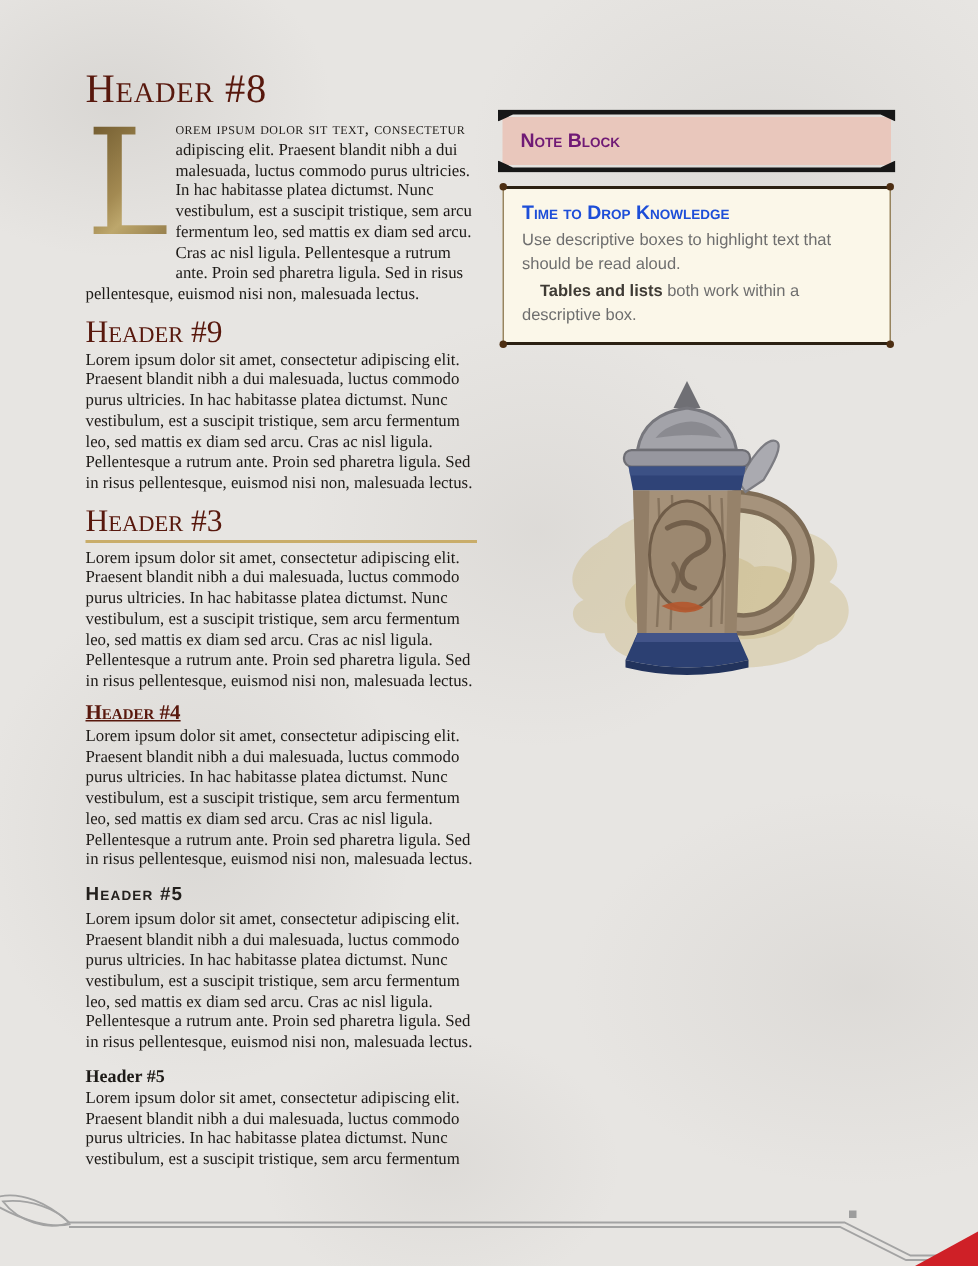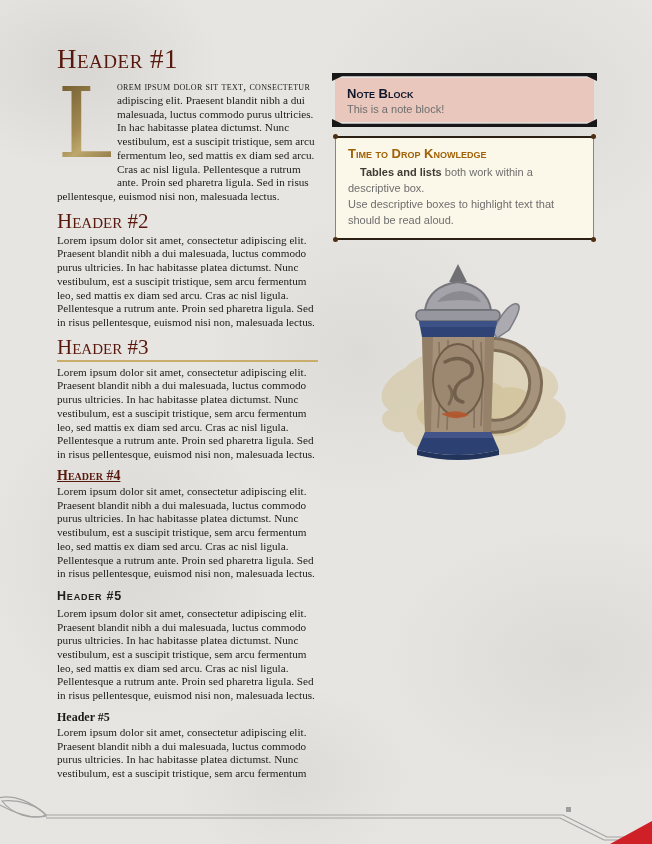--- a/index.html
+++ b/index.html
@@ -49,87 +49,86 @@
     margin:2px 6px 0 0;
   }
   .lead-caps{font-variant:small-caps;letter-spacing:.3px;}
 
   
   .note{position:relative;background:#e9c7bc;margin:12px 1px 14px 1px;padding:8px 12px 7px 12px;}
   .note-bar{position:absolute;left:-3px;right:-3px;height:8px;background:#171717;}
   .note-bar.top{top:-5px;clip-path:polygon(0 0,100% 0,100% 100%,calc(100% - 10px) 42%,10px 42%,0 100%);}
   .note-bar.bottom{bottom:-5px;clip-path:polygon(0 100%,100% 100%,100% 0,calc(100% - 10px) 58%,10px 58%,0 0);}
   .note-title{font-family:"Liberation Sans",sans-serif;font-variant:small-caps;font-weight:700;
-      font-size:13px;color:#0f172a;margin-bottom:2px;}
+      font-size:13px;color:#701a75;margin-bottom:2px;}
   .note-text{font-family:"Liberation Sans",sans-serif;font-size:11px;color:#6e6e6e;}
 
   
   .desc{position:relative;background:#fbf7e9;
       border-top:2px solid #2b2012;border-bottom:2px solid #2b2012;
       border-left:1px solid #97845f;border-right:1px solid #97845f;
       margin:0 1px 16px 1px;padding:8px 12px 10px 12px;}
   .desc .dot{position:absolute;width:5px;height:5px;border-radius:50%;background:#4d2e12;}
   .dot.tl{left:-3px;top:-4px;} .dot.tr{right:-3px;top:-4px;}
   .dot.bl{left:-3px;bottom:-4px;} .dot.br{right:-3px;bottom:-4px;}
   .desc-title{font-family:"Liberation Sans",sans-serif;font-variant:small-caps;font-weight:700;
-      font-size:13px;color:#a16207;margin-bottom:3px;}
+      font-size:13px;color:#1d4ed8;margin-bottom:3px;}
   .desc-text{font-family:"Liberation Sans",sans-serif;font-size:11px;line-height:16px;color:#6e6e6e;}
   .desc-text.indent{text-indent:12px;margin-top:2px;}
   .desc-text b{color:#3f3b35;}
 
   .stein-wrap{display:flex;justify-content:center;margin-top:18px;}
 
   .footer-art{position:absolute;left:0;bottom:0;width:652px;height:52px;}
 </style>
 </head>
 <body>
 
 <div class="page">
 
   <div class="columns">
 
     <div class="col">
-      <div class="h1">Header #1</div>
+      <div class="h1">Header #8</div>
 
       <p class="body"><span class="dropcap">L</span><span class="lead-caps">orem ipsum dolor sit text, consectetur</span>
         <span>adipiscing elit. Praesent blandit nibh a dui malesuada, luctus commodo purus ultricies. In hac habitasse platea dictumst. Nunc vestibulum, est a suscipit tristique, sem arcu fermentum leo, sed mattis ex diam sed arcu. Cras ac nisl ligula. Pellentesque a rutrum ante. Proin sed pharetra ligula. Sed in risus pellentesque, euismod nisi non, malesuada lectus.</span></p>
 
-      <div class="h2">Header #2</div>
+      <div class="h2">Header #9</div>
       <p class="body">Lorem ipsum dolor sit amet, consectetur adipiscing elit. Praesent blandit nibh a dui malesuada, luctus commodo purus ultricies. In hac habitasse platea dictumst. Nunc vestibulum, est a suscipit tristique, sem arcu fermentum leo, sed mattis ex diam sed arcu. Cras ac nisl ligula. Pellentesque a rutrum ante. Proin sed pharetra ligula. Sed in risus pellentesque, euismod nisi non, malesuada lectus.</p>
 
       <div class="h3">Header #3</div>
       <p class="body">Lorem ipsum dolor sit amet, consectetur adipiscing elit. Praesent blandit nibh a dui malesuada, luctus commodo purus ultricies. In hac habitasse platea dictumst. Nunc vestibulum, est a suscipit tristique, sem arcu fermentum leo, sed mattis ex diam sed arcu. Cras ac nisl ligula. Pellentesque a rutrum ante. Proin sed pharetra ligula. Sed in risus pellentesque, euismod nisi non, malesuada lectus.</p>
 
       <div class="h4">Header #4</div>
       <p class="body">Lorem ipsum dolor sit amet, consectetur adipiscing elit. Praesent blandit nibh a dui malesuada, luctus commodo purus ultricies. In hac habitasse platea dictumst. Nunc vestibulum, est a suscipit tristique, sem arcu fermentum leo, sed mattis ex diam sed arcu. Cras ac nisl ligula. Pellentesque a rutrum ante. Proin sed pharetra ligula. Sed in risus pellentesque, euismod nisi non, malesuada lectus.</p>
 
       <div class="h5">Header #5</div>
       <p class="body">Lorem ipsum dolor sit amet, consectetur adipiscing elit. Praesent blandit nibh a dui malesuada, luctus commodo purus ultricies. In hac habitasse platea dictumst. Nunc vestibulum, est a suscipit tristique, sem arcu fermentum leo, sed mattis ex diam sed arcu. Cras ac nisl ligula. Pellentesque a rutrum ante. Proin sed pharetra ligula. Sed in risus pellentesque, euismod nisi non, malesuada lectus.</p>
 
       <div class="h6">Header #5</div>
       <p class="body">Lorem ipsum dolor sit amet, consectetur adipiscing elit. Praesent blandit nibh a dui malesuada, luctus commodo purus ultricies. In hac habitasse platea dictumst. Nunc vestibulum, est a suscipit tristique, sem arcu fermentum</p>
     </div>
 
     <div class="col" style="padding-top:21px;">
 
       <div class="note">
         <div class="note-bar top"></div>
         <div class="note-title">Note Block</div>
-        <div class="note-text">This is a note block!</div>
         <div class="note-bar bottom"></div>
       </div>
 
       <div class="desc">
         <span class="dot tl"></span>
         <span class="dot tr"></span>
         <span class="dot bl"></span>
         <span class="dot br"></span>
         <div class="desc-title">Time to Drop Knowledge</div>
+        <div class="desc-text">Use descriptive boxes to highlight text that should be read aloud.</div>
         <div class="desc-text indent"><b>Tables and lists</b><span> both work within a descriptive box.</span></div>
-        <div class="desc-text">Use descriptive boxes to highlight text that should be read aloud.</div>
       </div>
 
       <div class="stein-wrap">
         <svg width="240" height="212" viewBox="0 0 240 212">
 
           <path d="M60,110 C40,120 28,140 44,152 C30,158 38,176 58,174 C62,192 92,198 112,190
                    C140,202 184,198 200,182 C224,176 228,150 208,140 C222,126 206,104 180,106
                    C168,92 140,88 124,96 C104,86 72,96 60,110 Z" fill="#cdbb82" opacity="0.42"></path>
           <path d="M80,140 C66,150 70,168 90,172 C100,184 130,186 146,178 C170,180 190,168 184,154
                    C196,142 180,126 158,130 C146,118 108,118 98,128 C88,126 84,132 80,140 Z" fill="#c4b070" opacity="0.35"></path>

